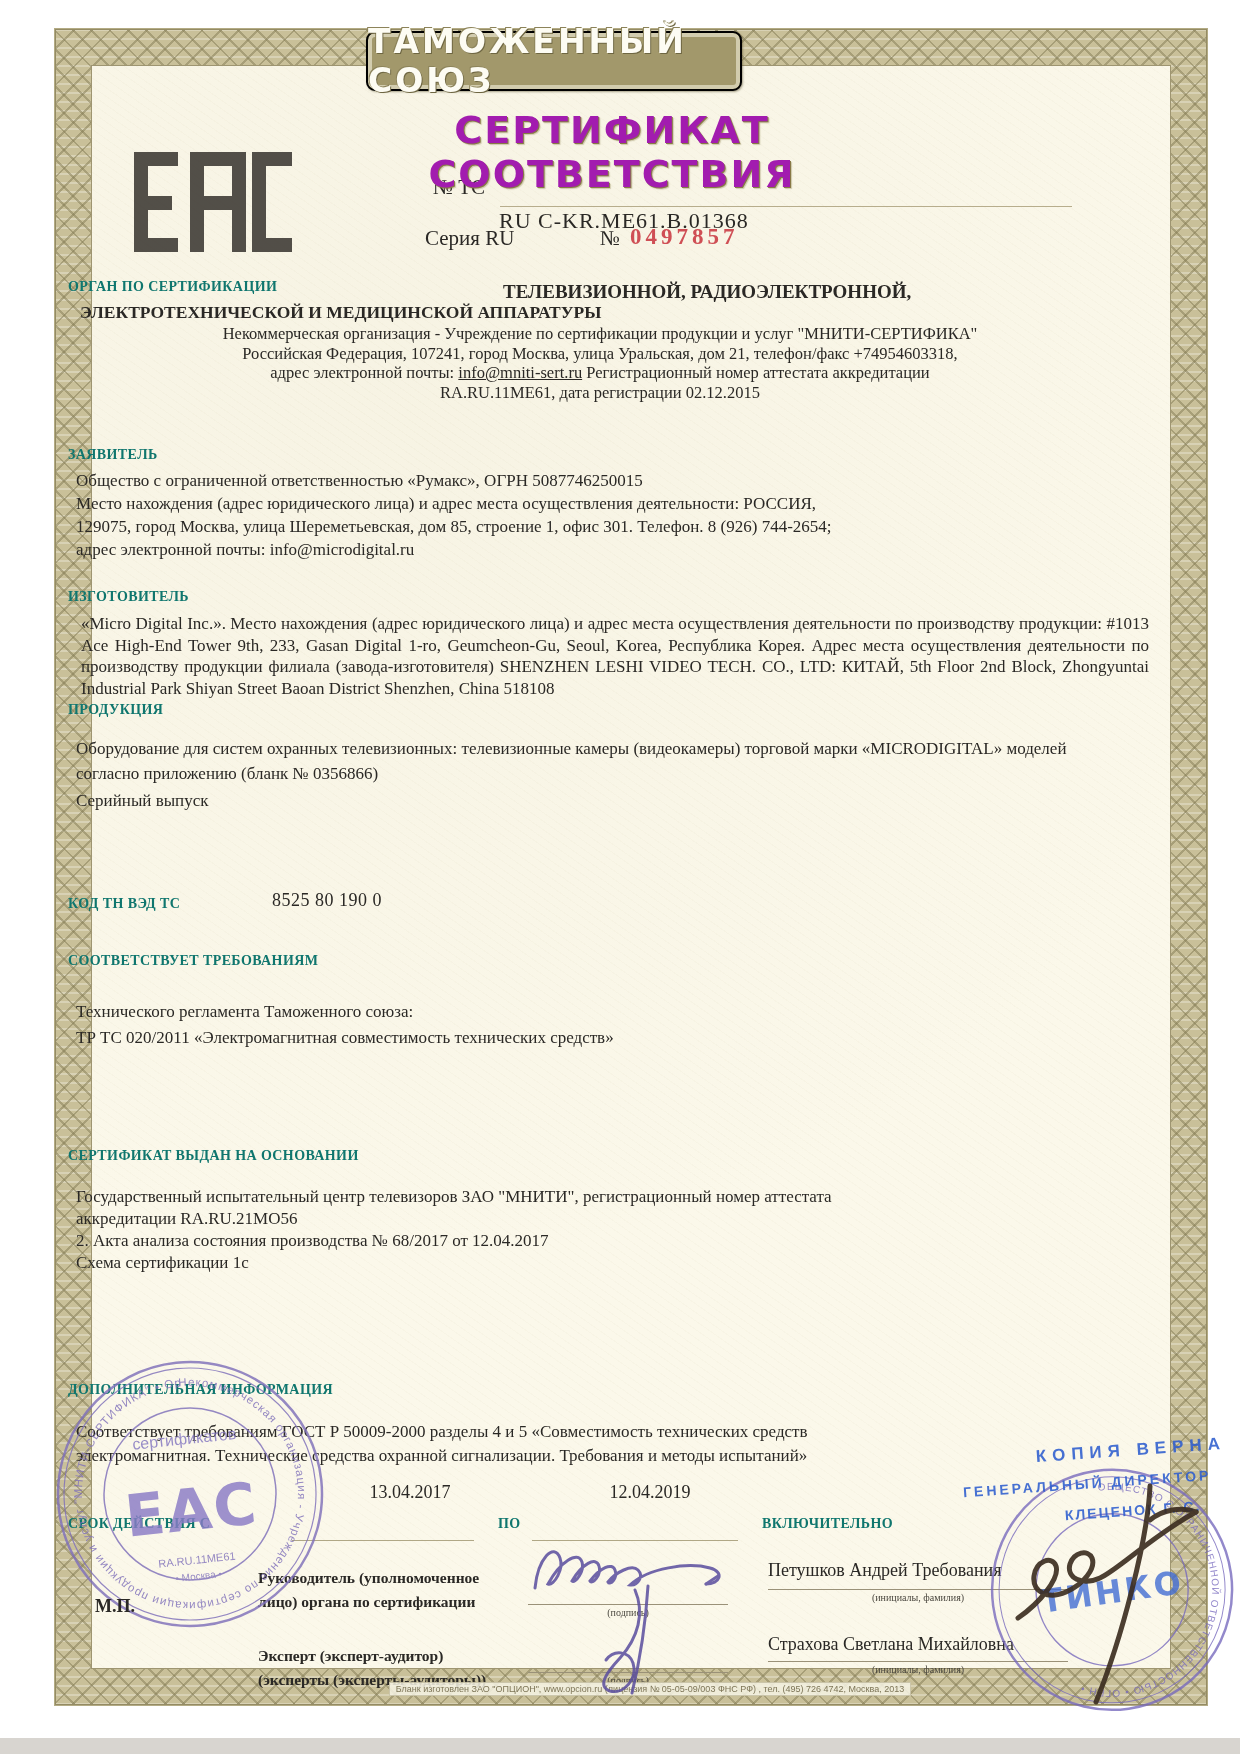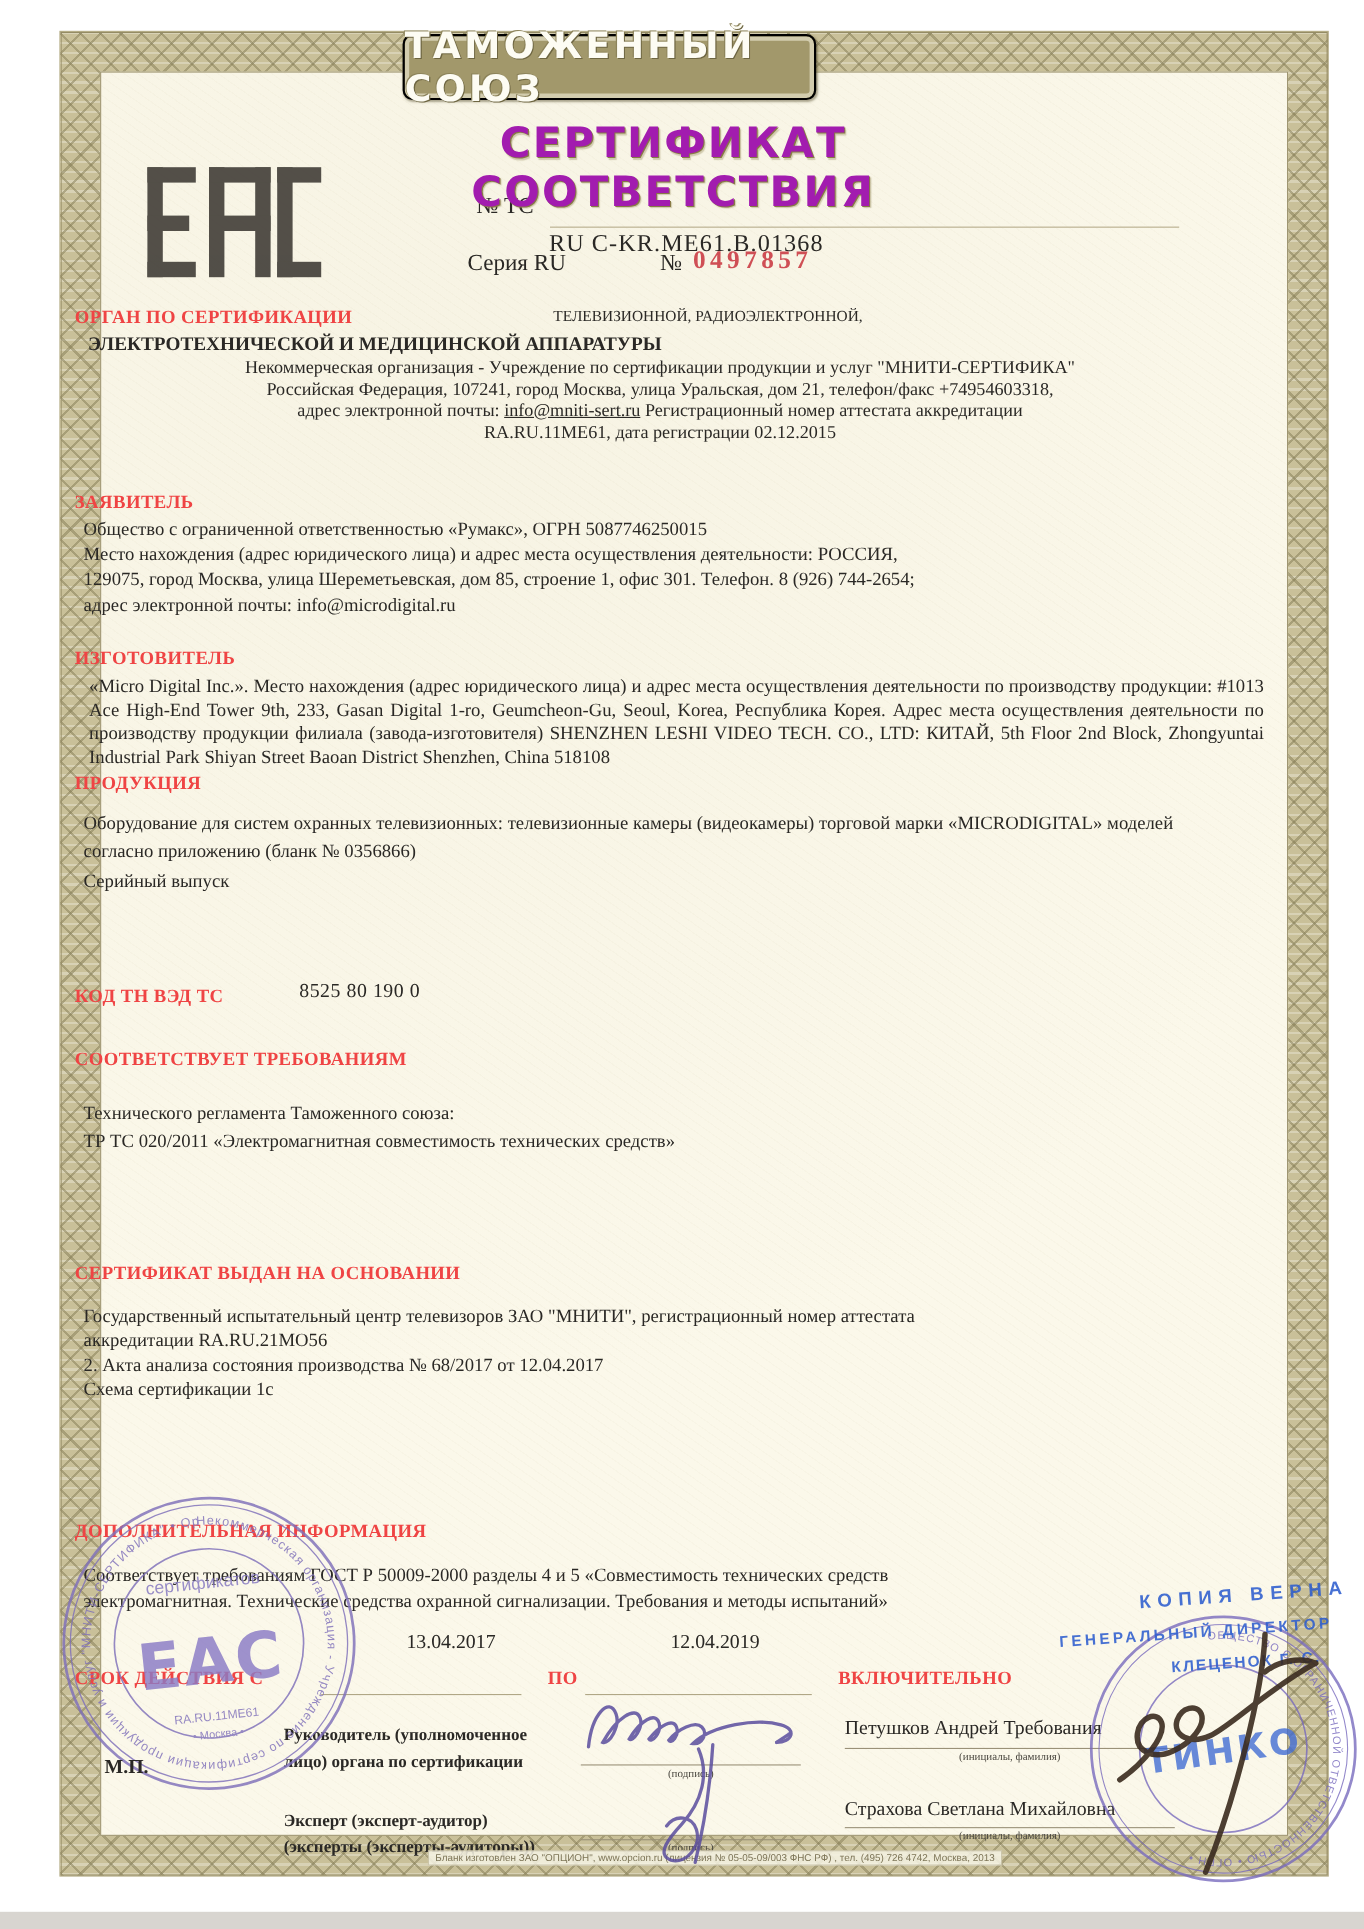--- a/index.html
+++ b/index.html
@@ -36,25 +36,25 @@
 
   .no-label{position:absolute;left:433px;top:175px;font-size:21px;}
   .no-value{position:absolute;left:499px;top:172px;font-size:22px;letter-spacing:1px;margin-top:36px;}
   .no-line{position:absolute;left:500px;top:206px;width:572px;border-top:1.5px solid #b7ad8c;}
   .series-label{position:absolute;left:425px;top:226px;font-size:21px;}
   .series-no{position:absolute;left:600px;top:226px;font-size:21px;}
   .series-value{position:absolute;left:630px;top:224px;font-size:23px;font-weight:bold;
     letter-spacing:4px;color:#cf4f55;}
 
   
-  .h{position:absolute;font-weight:bold;font-size:17px;letter-spacing:.4px;color:#ef4444;}
+  .h{position:absolute;font-weight:bold;font-size:14px;letter-spacing:.4px;color:#0f766e;}
   .u{text-decoration:underline;}
 
   .h-org{left:68px;top:279px;}
-  .org-name1{position:absolute;left:503px;top:281px;font-weight:normal;font-size:14px;}
+  .org-name1{position:absolute;left:503px;top:281px;font-weight:bold;font-size:19px;}
   .org-name2{position:absolute;left:80px;top:302px;width:1040px;font-weight:bold;font-size:17.5px;}
   .org-para{position:absolute;left:72px;top:324px;width:1056px;font-size:16.5px;line-height:19.5px;text-align:center;}
 
   .h-app{left:68px;top:447px;}
   .app-para{position:absolute;left:76px;top:469px;width:1056px;font-size:17px;line-height:23px;}
 
   .h-man{left:68px;top:589px;}
   .man-para{position:absolute;left:68px;top:613px;width:1068px;font-size:17px;line-height:21.5px;text-align:justify;margin-left:13px;}
 
   .h-prod{left:68px;top:702px;}

